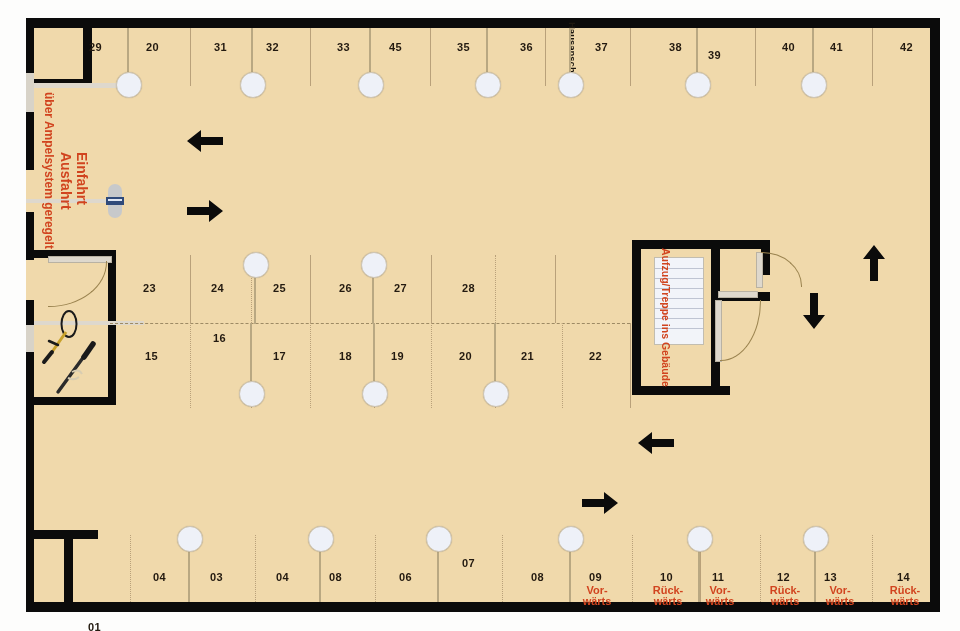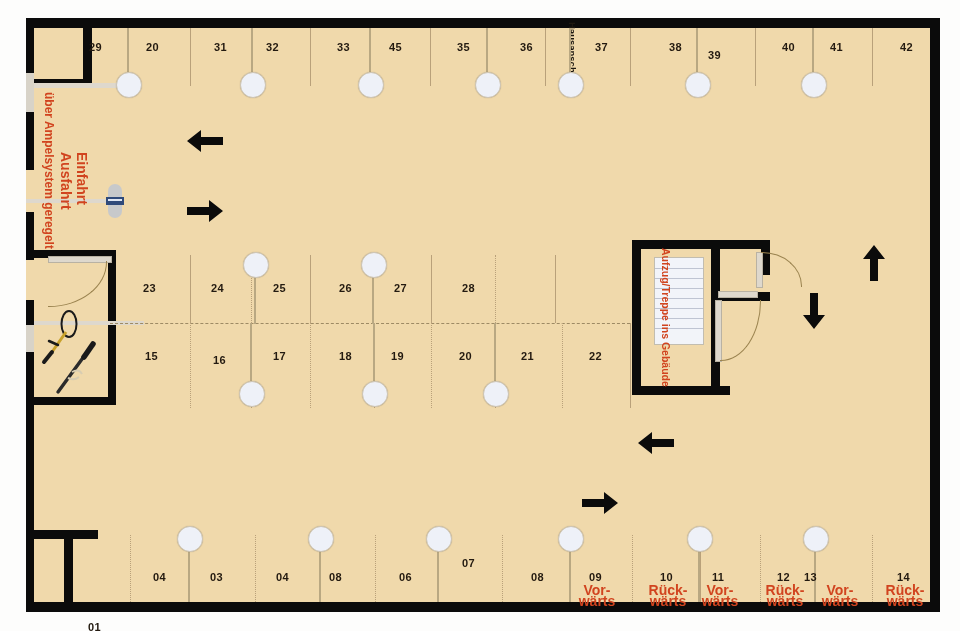--- a/index.html
+++ b/index.html
@@ -9,21 +9,21 @@
 
   
   .wall{position:absolute;background:#0b0b0b;}
   .floor{position:absolute;background:#f0d9ab;}
 
   
   .num{position:absolute;font-size:11px;font-weight:bold;color:#231a10;
        letter-spacing:.3px;white-space:nowrap;}
 
   
-  .dir{position:absolute;font-size:14px;font-weight:bold;color:#d1441f;
+  .dir{position:absolute;font-size:11px;font-weight:bold;color:#d1441f;
        text-align:center;line-height:10.5px;white-space:nowrap;}
 
   
   .pillar{position:absolute;background:#eef1f8;border:1.5px solid #cfc6b4;
           border-radius:50%;box-shadow:0 0 1px rgba(0,0,0,.25);}
   
   .stem{position:absolute;background:#b9a882;width:1.5px;}
 
   
   .bayline{position:absolute;width:0;border-left:1.5px dotted #b9a17a;}
@@ -231,21 +231,21 @@
       <div class="num" style="left: 782px; top: 41px;">40</div>
       <div class="num" style="left: 830px; top: 41px;">41</div>
       <div class="num" style="left: 900px; top: 41px;">42</div>
       <div class="num" style="left: 143px; top: 282px;">23</div>
       <div class="num" style="left: 211px; top: 282px;">24</div>
       <div class="num" style="left: 273px; top: 282px;">25</div>
       <div class="num" style="left: 339px; top: 282px;">26</div>
       <div class="num" style="left: 394px; top: 282px;">27</div>
       <div class="num" style="left: 462px; top: 282px;">28</div>
       <div class="num" style="left: 145px; top: 350px;">15</div>
-      <div class="num" style="left: 213px; top: 354px;">16</div>
+      <div class="num" style="left: 213px; top: 332px;">16</div>
       <div class="num" style="left: 273px; top: 350px; text-align: right;">17</div>
       <div class="num" style="left: 339px; top: 350px;">18</div>
       <div class="num" style="left: 391px; top: 350px;">19</div>
       <div class="num" style="left: 459px; top: 350px;">20</div>
       <div class="num" style="left: 521px; top: 350px;">21</div>
       <div class="num" style="left: 589px; top: 350px;">22</div>
       <div class="num" style="left: 88px; top: 585px; margin-top: 36px;">01</div>
       <div class="num" style="left: 153px; top: 571px;">04</div>
       <div class="num" style="left: 210px; top: 571px; text-align: right;">03</div>
       <div class="num" style="left: 276px; top: 571px;">04</div>
@@ -266,21 +266,21 @@
       <div class="num" style="left: 712px; top: 571px;">11</div>
       <div class="dir" style="left: 698px; top: 585px; width: 44px;">
         <div>Vor-</div>
         <div>wärts</div>
       </div>
       <div class="num" style="left: 777px; top: 571px;">12</div>
       <div class="dir" style="left: 763px; top: 585px; width: 44px;">
         <div>Rück-</div>
         <div>wärts</div>
       </div>
-      <div class="num" style="left: 804px; top: 571px;">13</div>
+      <div class="num" style="left: 824px; top: 571px;">13</div>
       <div class="dir" style="left: 818px; top: 585px; width: 44px;">
         <div>Vor-</div>
         <div>wärts</div>
       </div>
       <div class="num" style="left: 897px; top: 571px;">14</div>
       <div class="dir" style="left: 883px; top: 585px; width: 44px;">
         <div>Rück-</div>
         <div>wärts</div>
       </div>
     </div>

